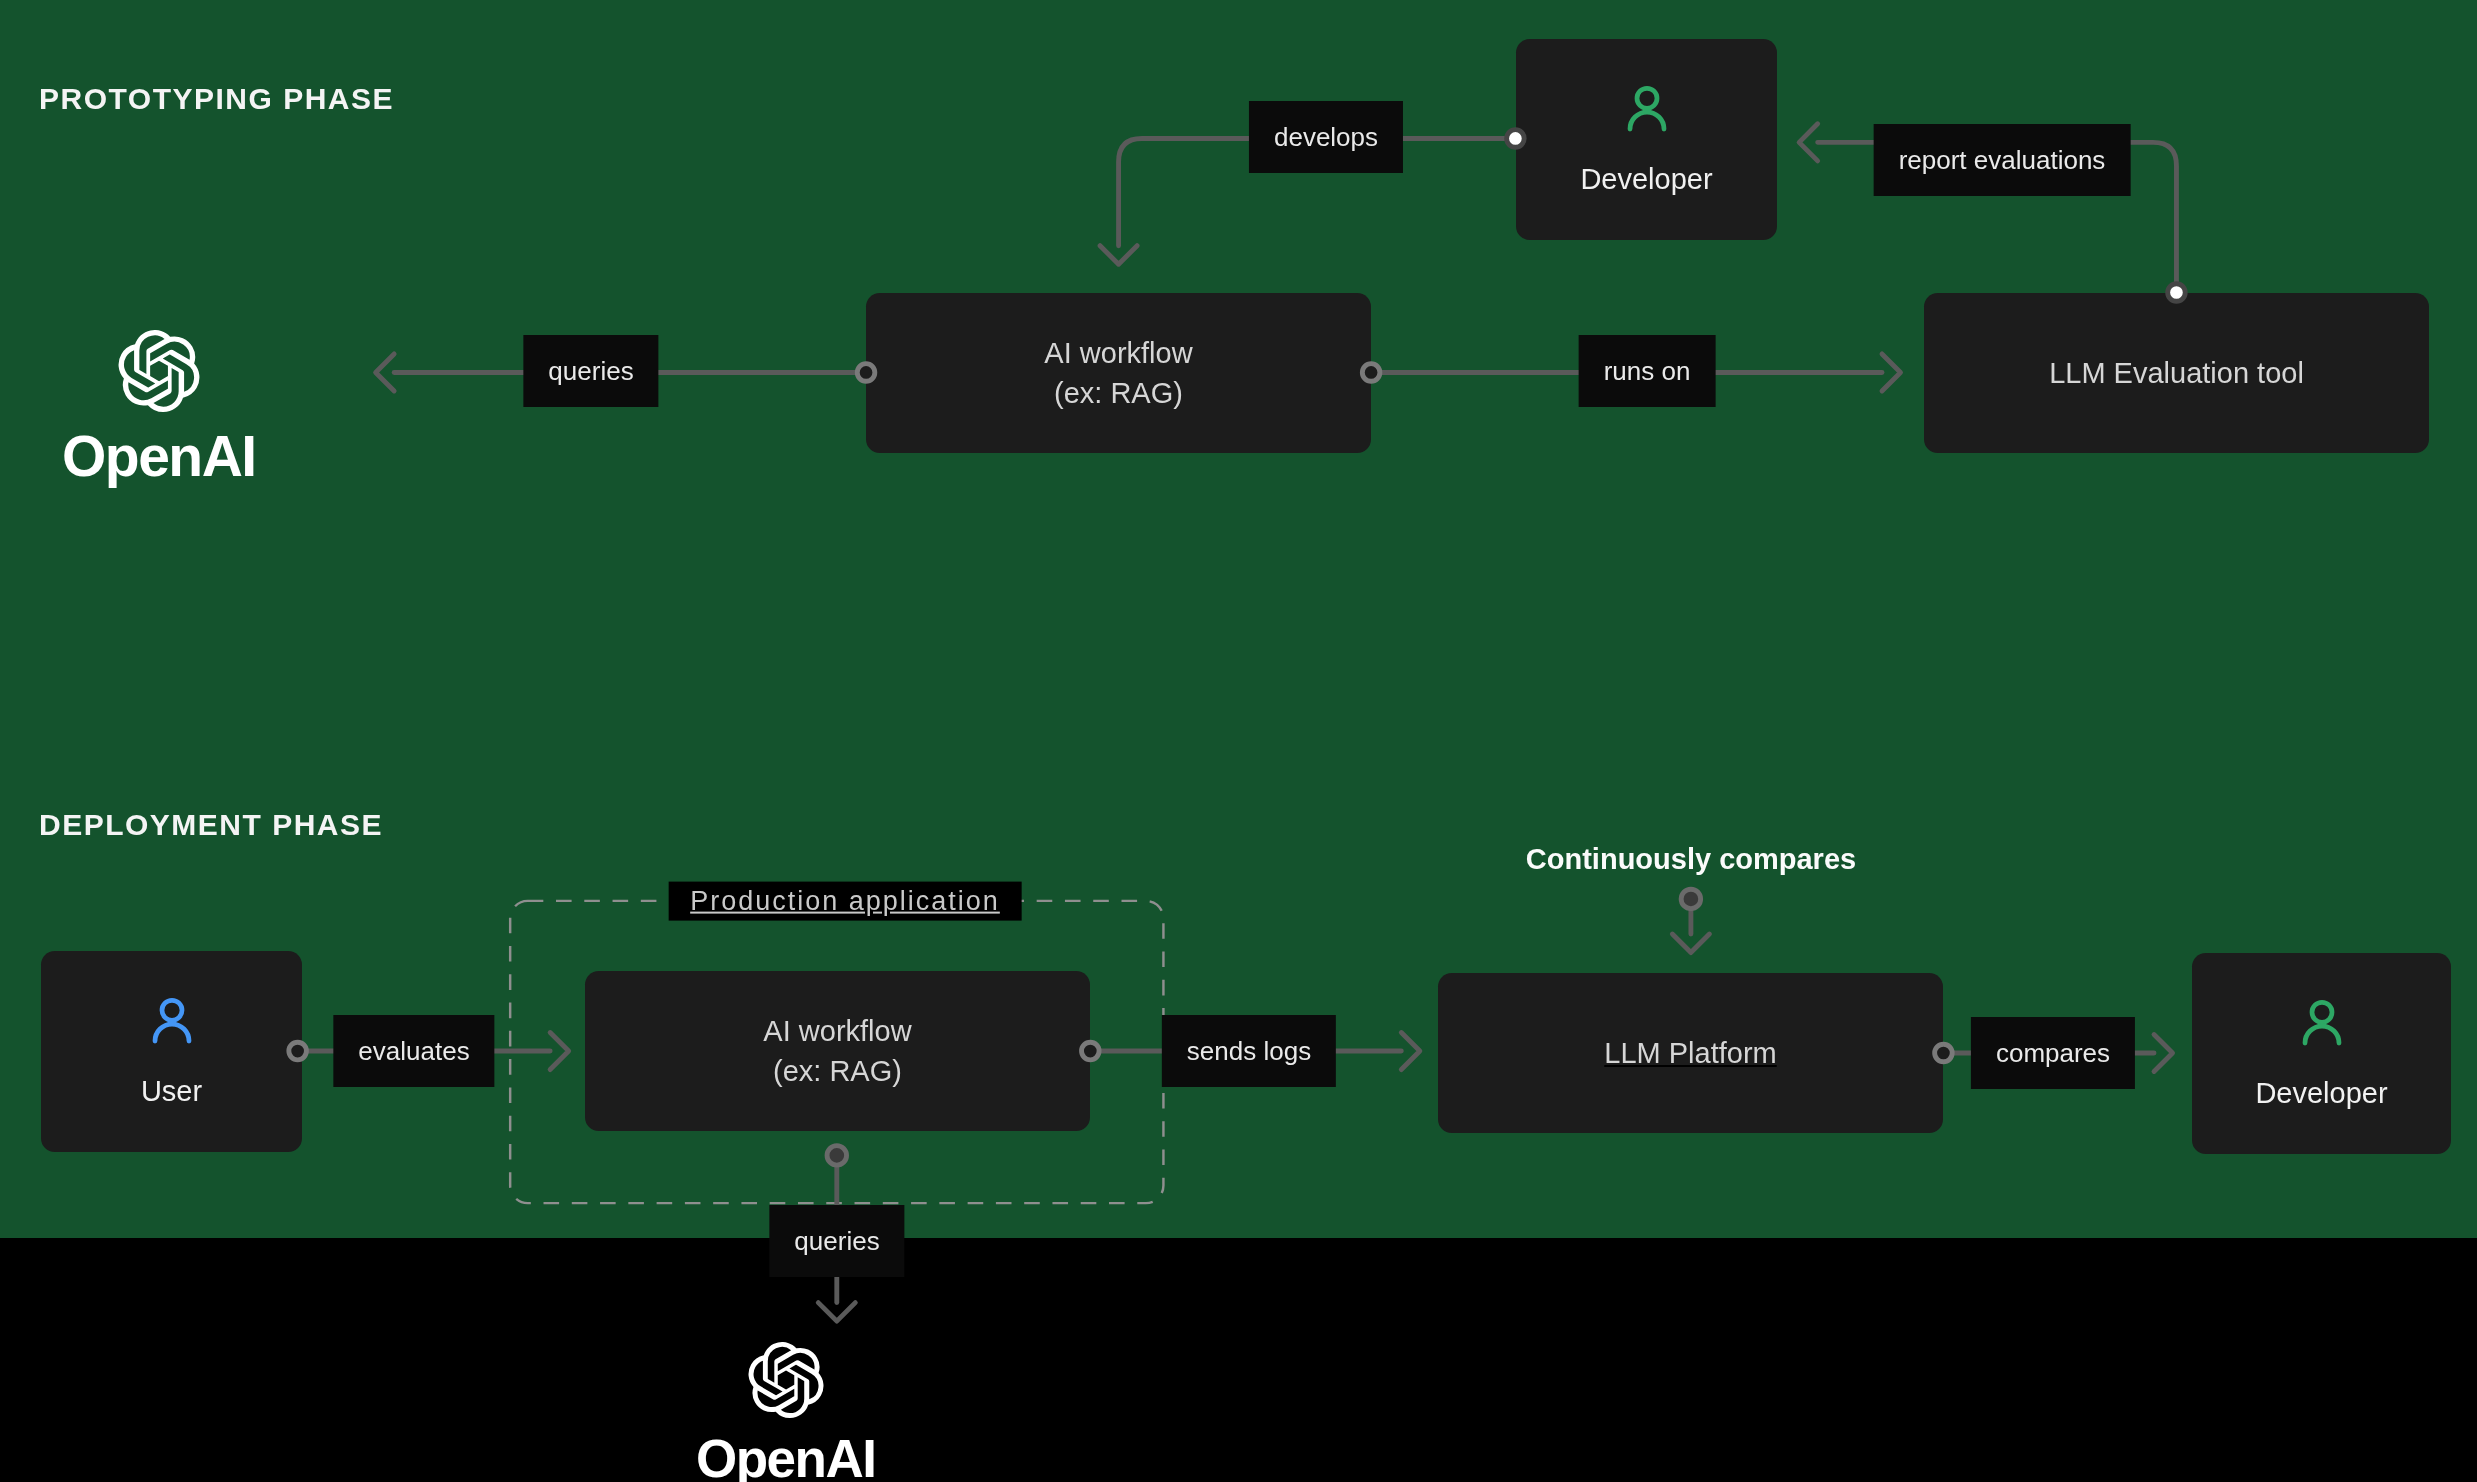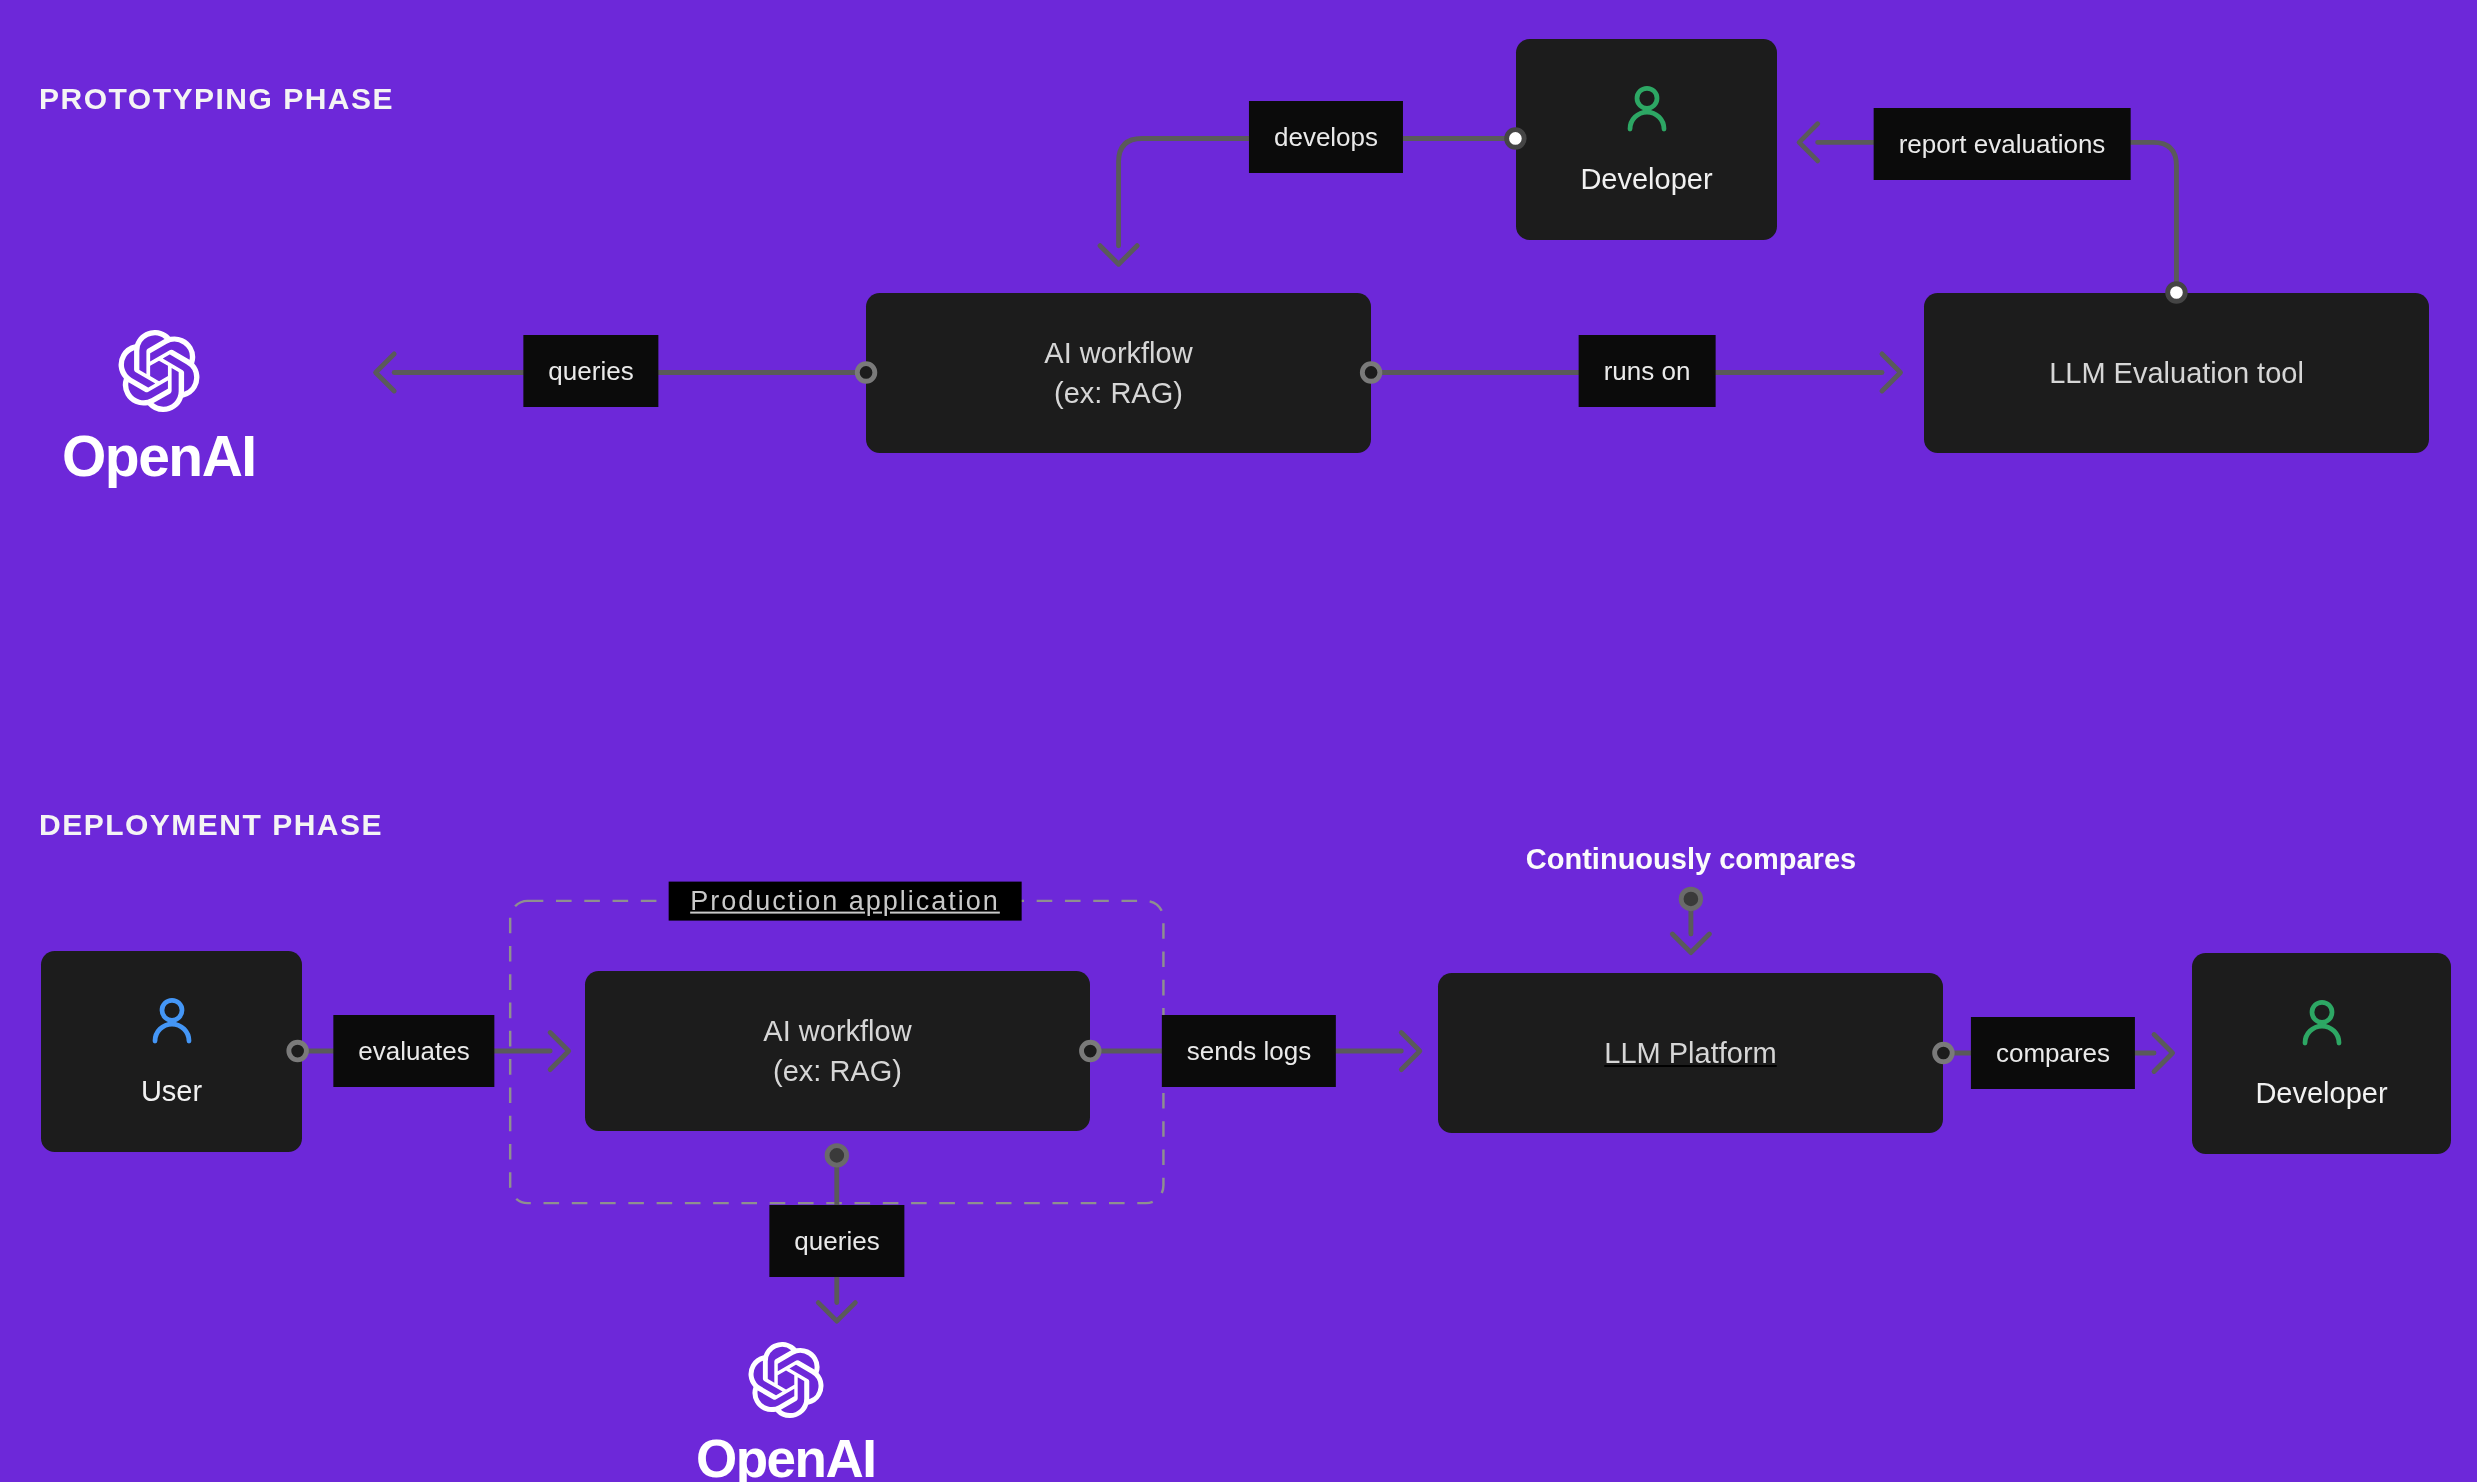--- a/index.html
+++ b/index.html
@@ -1,18 +1,18 @@
 <!DOCTYPE html>
 <html><head>
 <meta charset="utf-8">
 <style>
   html,body{margin:0;padding:0;background:#000;}
   body{width:2477px;height:1482px;position:relative;overflow:hidden;
        font-family:"Liberation Sans","DejaVu Sans",sans-serif;}
-  .canvas{position:absolute;inset:0;width:2477px;height:1482px;background:#6d28d9;}
+  .canvas{position:absolute;inset:0;width:2477px;height:1238px;background:#14532d;}
 
   .section-title{position:absolute;font-size:30px;font-weight:700;letter-spacing:1.5px;
        color:#f4f4f4;white-space:nowrap;}
 
   .node{position:absolute;background:#1c1c1c;border-radius:13.7px;display:flex;
        flex-direction:column;align-items:center;justify-content:center;}
   .node-label{font-size:29px;color:#d6d6d6;text-align:center;line-height:1.38;white-space:nowrap;}
   .person-node .node-label{color:#f1f1f1;}
   .person-icon{width:60px;height:60px;margin-bottom:19.5px;}
   .icon-green{color:#2da764;}
@@ -153,21 +153,21 @@
       <circle cx="1118" cy="1078" r="9" fill="#1c1c1c" stroke="#7a7a7a" stroke-width="5"></circle>
       <circle cx="1993" cy="1080" r="9" fill="#1c1c1c" stroke="#7a7a7a" stroke-width="5"></circle>
       <circle cx="1734" cy="922" r="10" fill="#3a3a3a" stroke="#6a6a6a" stroke-width="5"></circle>
       <circle cx="858" cy="1185" r="10" fill="#3a3a3a" stroke="#6a6a6a" stroke-width="5"></circle>
     </g>
   </svg>
 
   <div class="edge-label" style="left:591px;top:371px;">queries</div>
   <div class="edge-label" style="left:1647px;top:371px;">runs on</div>
   <div class="edge-label" style="left:1326px;top:137px;">develops</div>
-  <div class="edge-label" style="left:2002px;top:144px;text-align:right;">report evaluations</div>
+  <div class="edge-label" style="left:2002px;top:160px;text-align:right;">report evaluations</div>
   <div class="edge-label" style="left:414px;top:1051px;">evaluates</div>
   <div class="edge-label" style="left:1249px;top:1051px;">sends logs</div>
   <div class="edge-label" style="left:2053px;top:1053px;">compares</div>
   <div class="edge-label" style="left:837px;top:1241px;">queries</div>
 
   <div class="frame-label" style="left:845px;top:901px;">Production application</div>
   <div class="free-label" style="left:1691px;top:859px;">Continuously compares</div>
 </div>
 
 

